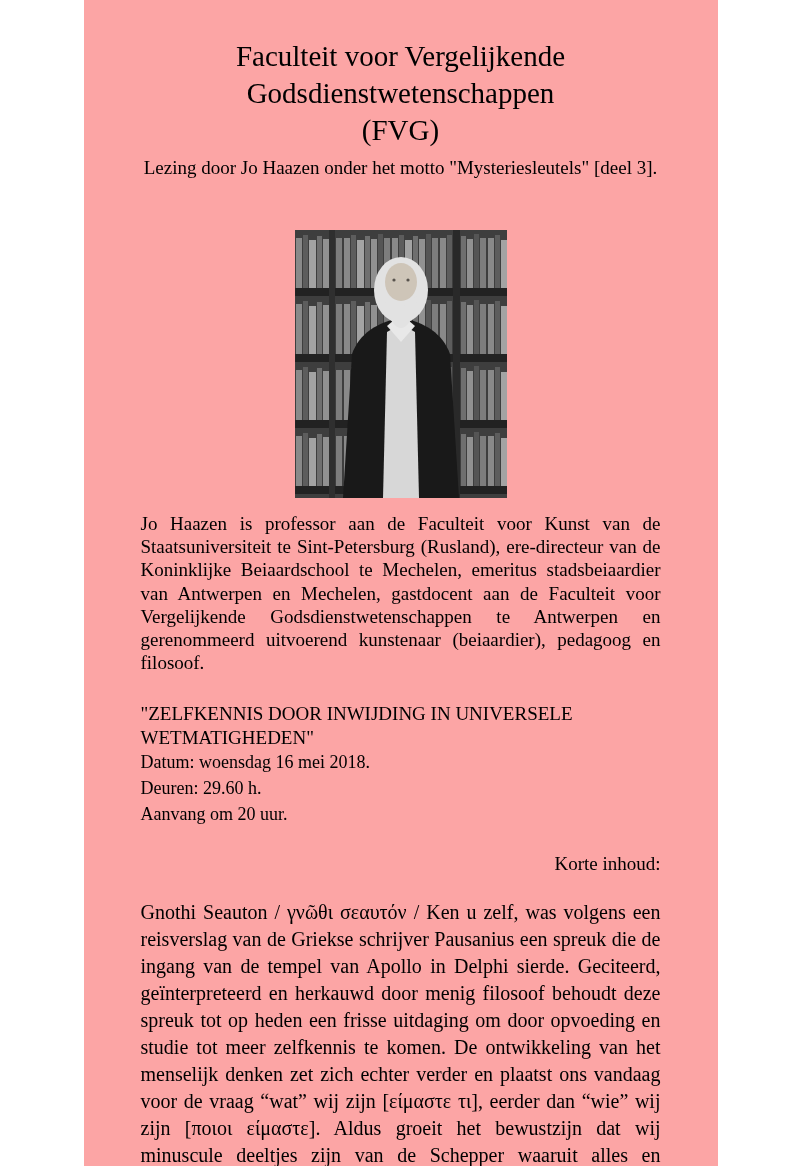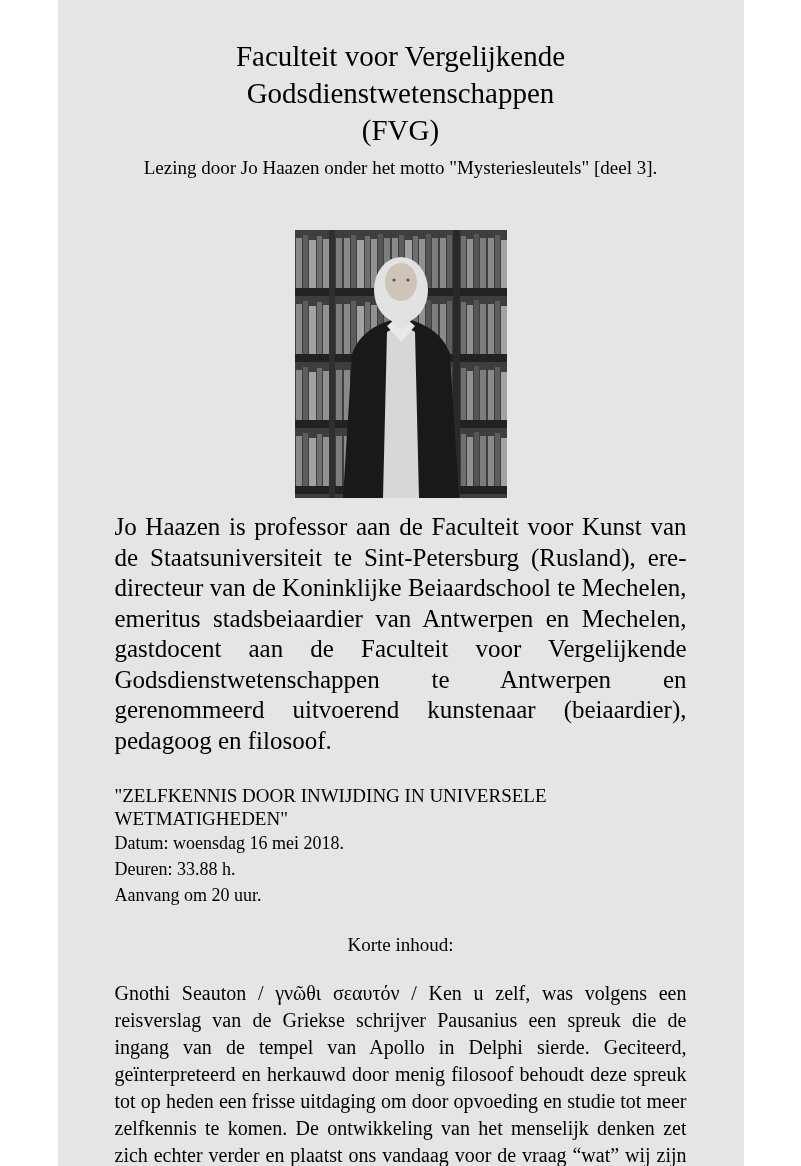--- a/index.html
+++ b/index.html
@@ -1,21 +1,21 @@
 <!DOCTYPE html>
 <html><head>
 <meta charset="utf-8">
 <style>
   * { box-sizing: border-box; }
   html, body { margin: 0; padding: 0; background: #ffffff; }
   .page {
-    width: 686px;
+    width: 634px;
     height: 1166px;
     margin: 0 auto;
-    background: #e5e5e5;
+    background: #fca5a5;
     color: #000000;
     font-family: "Liberation Serif", "DejaVu Serif", serif;
     padding: 38px 57px 0 57px;
     overflow: hidden;
   }
   .title {
     text-align: center;
     font-size: 29px;
     line-height: 1.28;
     font-weight: 400;
@@ -26,21 +26,21 @@
     margin-top: 8px;
     line-height: 1.2;
   }
   .photo-wrap {
     display: flex;
     justify-content: center;
     margin-top: 50px;
   }
   .photo { width: 212px; height: 268px; display: block; }
   .bio {
-    font-size: 25px;
+    font-size: 19px;
     line-height: 1.22;
     text-align: justify;
     margin: 14px 0 0 0;
   }
   .second-lecture {
     font-size: 19px;
     margin: 40px 0 0 0;
   }
   .second-lecture span { text-decoration: underline; }
   .lecture-title {
@@ -48,21 +48,21 @@
     margin: 28px 0 0 0;
     line-height: 1.22;
   }
   .details {
     font-size: 18px;
     line-height: 26px;
     margin: 0;
   }
   .details div { white-space: nowrap; }
   .summary-heading {
-    text-align: center;
+    text-align: right;
     font-size: 19px;
     font-weight: 400;
     margin: 26px 0 12px 0;
   }
   .summary {
     font-size: 20px;
     line-height: 27px;
     text-align: justify;
     margin: 24px 0 0 0;
   }
@@ -121,21 +121,21 @@
     </svg>
   </div>
 
   <p class="bio">Jo Haazen is professor aan de Faculteit voor Kunst van de Staatsuniversiteit te Sint-Petersburg (Rusland), ere-directeur van de Koninklijke Beiaardschool te Mechelen, emeritus stadsbeiaardier van Antwerpen en Mechelen, gastdocent aan de Faculteit voor Vergelijkende Godsdienstwetenschappen te Antwerpen en gerenommeerd uitvoerend kunstenaar (beiaardier), pedagoog en filosoof.</p>
 
 
   <p class="lecture-title">"ZELFKENNIS DOOR INWIJDING IN UNIVERSELE WETMATIGHEDEN"</p>
 
   <div class="details">
     <div>Datum: woensdag 16 mei 2018.</div>
-    <div>Deuren: 33.88 h.</div>
+    <div>Deuren: 29.60 h.</div>
     <div>Aanvang om 20 uur.</div>
   </div>
 
   <div class="summary-heading">Korte inhoud:</div>
 
   <p class="summary">Gnothi Seauton / γνῶθι σεαυτόν / Ken u zelf, was volgens een reisverslag van de Griekse schrijver Pausanius een spreuk die de ingang van de tempel van Apollo in Delphi sierde. Geciteerd, geïnterpreteerd en herkauwd door menig filosoof behoudt deze spreuk tot op heden een frisse uitdaging om door opvoeding en studie tot meer zelfkennis te komen. De ontwikkeling van het menselijk denken zet zich echter verder en plaatst ons vandaag voor de vraag “wat” wij zijn [είμαστε τι], eerder dan “wie” wij zijn [ποιοι είμαστε]. Aldus groeit het bewustzijn dat wij minuscule deeltjes zijn van de Schepper waaruit alles en iedereen geboren werd, aansluitend bij de woorden uit de Tora [Psalm 82:6] en het Nieuwe Testament</p>
 
 </div>
 
 </body></html>

